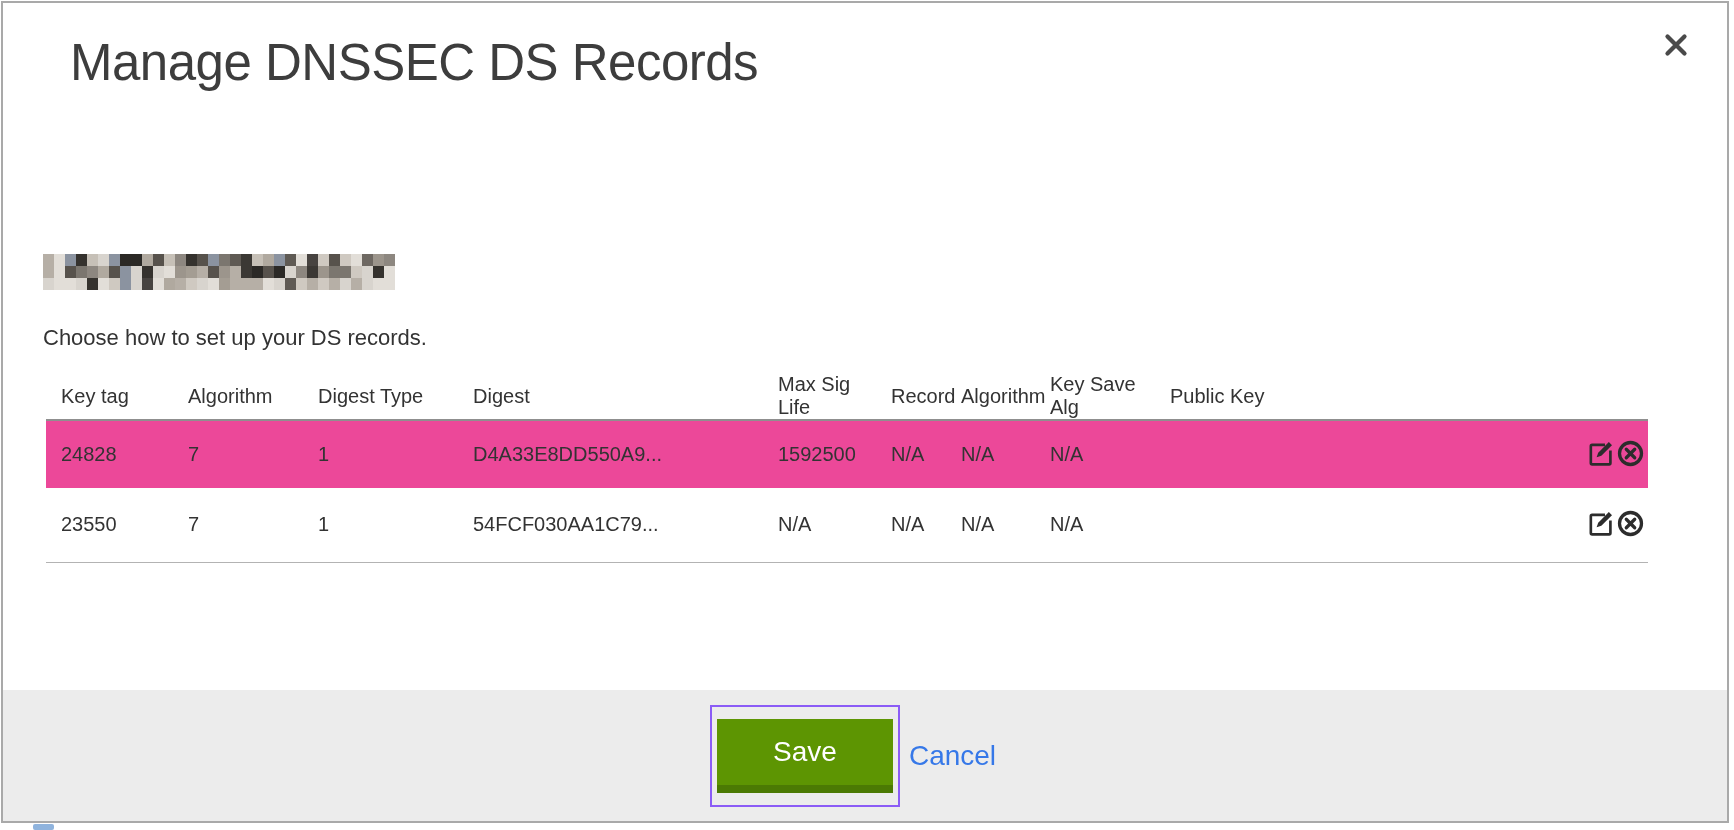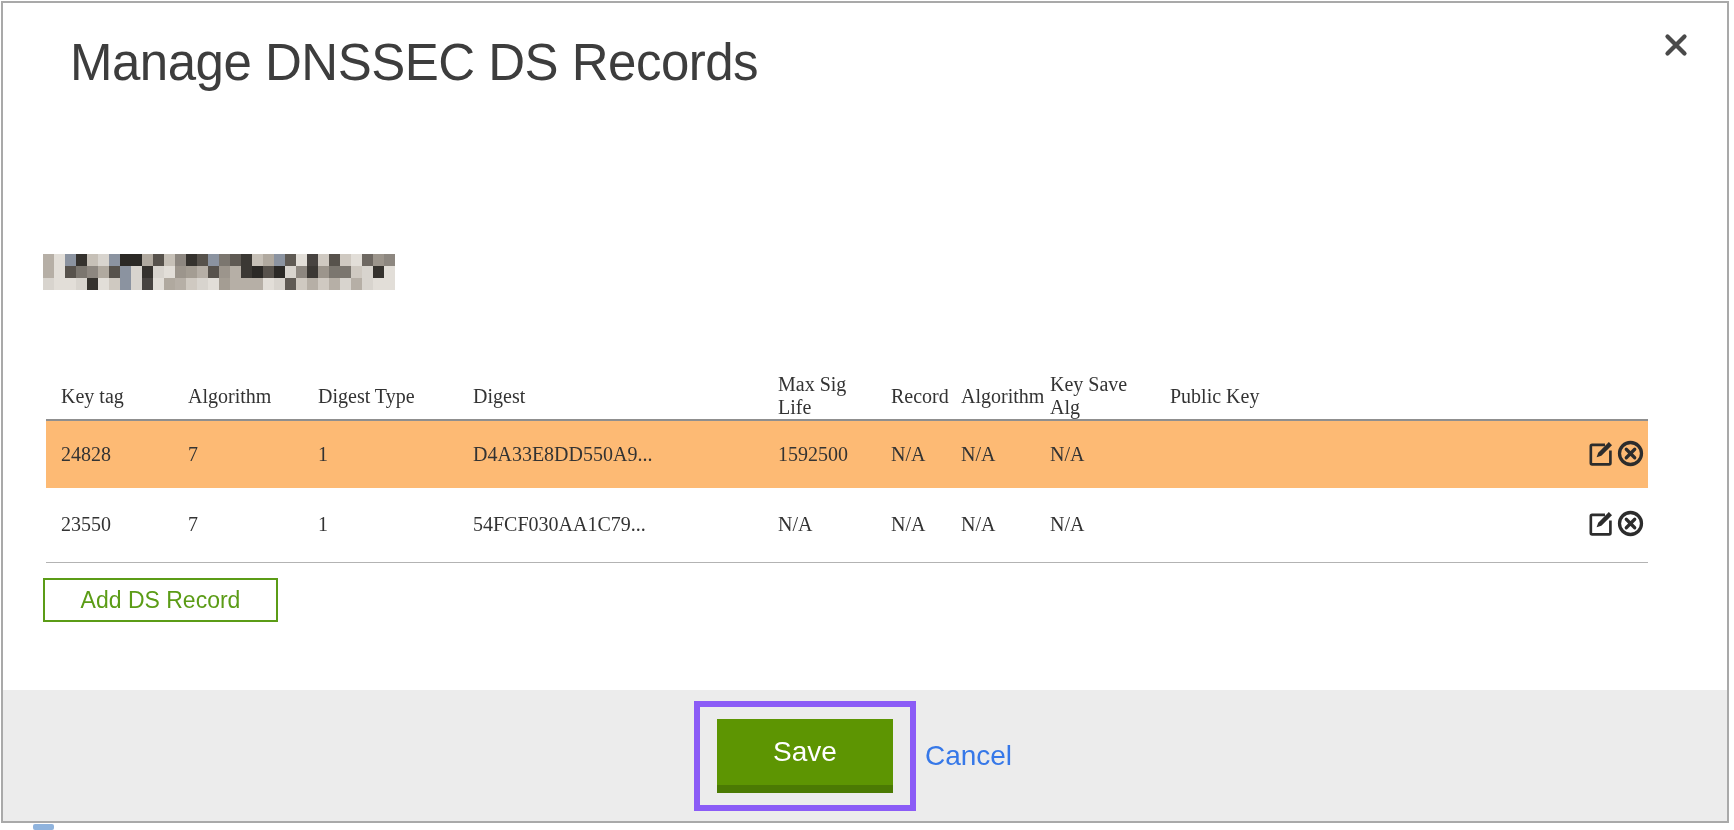--- a/index.html
+++ b/index.html
@@ -28,46 +28,46 @@
   }
 
   .subtitle {
     position:absolute; left:40px; top:322px;
     font-size:22px; color:#333;
   }
 
   .ds-table {
     position:absolute; left:43px; top:370px; width:1602px;
     border-collapse:collapse; table-layout:fixed;
-    font-size:20px; color:#333;font-family:Liberation Serif, serif;
+    font-size:20px; color:#333;
   }
   .ds-table th {
     height:47px; text-align:left; vertical-align:middle;
     font-weight:400; padding-left:15px;
     border-bottom:2px solid #8f8f8f;
   }
   .ds-table td { padding-left:15px; vertical-align:middle; }
-  .row-1 td { height:68px; background:#fdba74; }
+  .row-1 td { height:68px; background:#ec4899; }
   .row-2 td { height:74px; background:#ffffff; border-bottom:1px solid #b3b3b3; }
   .actions-cell { text-align:right !important; padding-left:0 !important; padding-right:3px; white-space:nowrap; }
   .icon-btn { display:inline-block; background:none; border:none; cursor:pointer; padding:0; vertical-align:middle; }
   .icon-btn + .icon-btn { margin-left:1px; }
 
   .add-btn {
     position:absolute; left:40px; top:575px; width:235px; height:44px;
     background:#fff; border:2px solid #5b9c16; color:#5b9c16;
     font-size:23px; font-family:"Liberation Sans", sans-serif; cursor:pointer;
   }
 
   .modal-footer {
     position:absolute; left:0; bottom:0; width:100%; height:131px;
     background:#ececec; display:flex; align-items:center; justify-content:center;
   }
   .footer-group { position:relative; left:-12px; display:flex; align-items:center; }
-  .annotation-rect { border:6px solid #8b5cf6; padding:12px 17px; }
+  .annotation-rect { border:2px solid #8b5cf6; padding:12px 5px; }
   .save-btn {
     display:block; width:176px; height:74px;
     background:#5d9502; border:none; border-bottom:8px solid #4b7a03;
     color:#fff; font-size:28px; font-family:"Liberation Sans", sans-serif; cursor:pointer;
   }
   .cancel-link {
     margin-left:9px; font-size:28px; color:#3678e8; text-decoration:none; cursor:pointer;
   }
 
   .page-fragment {
@@ -183,20 +183,21 @@
         <div style="background: rgb(182, 175, 166);"></div>
         <div style="background: rgb(207, 201, 193);"></div>
         <div style="background: rgb(182, 175, 166);"></div>
         <div style="background: rgb(216, 212, 206);"></div>
         <div style="background: rgb(182, 175, 166);"></div>
         <div style="background: rgb(216, 212, 206);"></div>
         <div style="background: rgb(226, 222, 216);"></div>
         <div style="background: rgb(226, 222, 216);"></div>
       </div>
 
+    <p class="subtitle">Choose how to set up your DS records.</p>
 
     <table class="ds-table">
       <colgroup>
         <col style="width:127px">
           <col style="width:130px">
           <col style="width:155px">
         <col style="width:305px">
           <col style="width:113px">
           <col style="width:70px">
         <col style="width:89px">
@@ -271,21 +272,20 @@
                   <circle cx="12" cy="12" r="9.1" fill="none" stroke="#2c2c2c" stroke-width="2.7"></circle>
                   <path d="M8.5 8.5 L15.5 15.5 M15.5 8.5 L8.5 15.5" stroke="#2c2c2c" stroke-width="2.7" stroke-linecap="round"></path>
                 </svg>
               </span>
             </button>
           </td>
         </tr>
       </tbody>
     </table>
 
-    <button class="add-btn">Add DS Record</button>
 
     <div class="modal-footer">
       <div class="footer-group">
         <div class="annotation-rect">
           <button class="save-btn">Save</button>
         </div>
         <a class="cancel-link">Cancel</a>
       </div>
     </div>
 

